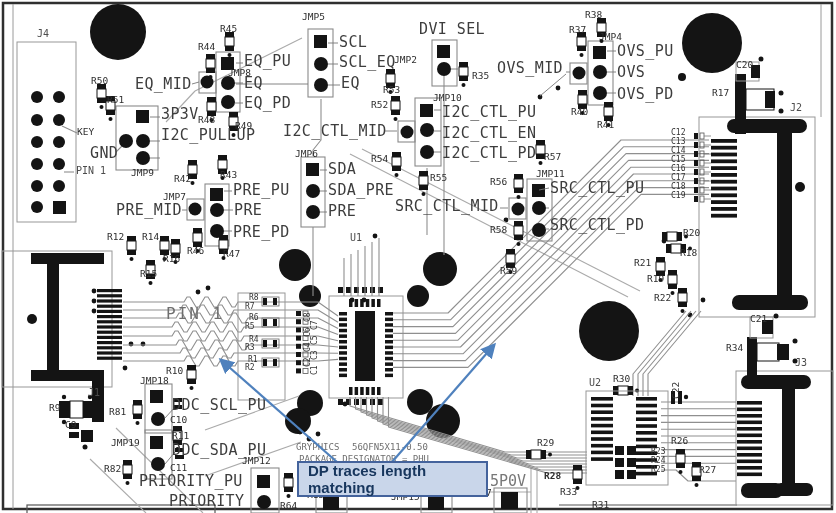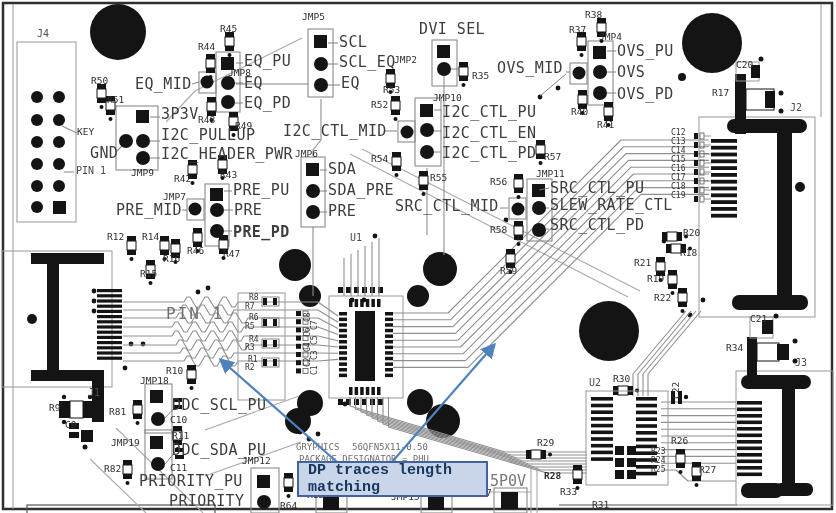--- a/index.html
+++ b/index.html
@@ -13,21 +13,21 @@
   .lbl-net {font-size:15px;color:#3d3d3d;letter-spacing:0.4px;}
   .lbl-ref {font-size:9.5px;color:#2e2e2e;}
   .lbl-tiny{font-size:8px;color:#333;}
   .lbl-comp{font-size:10px;color:#4c4c4c;}
   .lbl-grayBig{font-size:16px;color:#6e6e6e;letter-spacing:2px;}
   .lbl-grayNet{font-size:15px;color:#787878;}
   .lbl-grayMed{font-size:9px;color:#6e6e6e;}
   .rot{transform:rotate(-90deg);transform-origin:0 0;}
   #callout{position:absolute;z-index:4;left:297px;top:461px;width:191px;height:36px;
            box-sizing:border-box;display:flex;align-items:center;padding-left:9px;
-           font-family:Liberation Mono, monospace;font-weight:bold;font-size:15px;}
+           font-family:Liberation Sans, sans-serif;font-weight:bold;font-size:15px;}
 </style>
 </head>
 <body>
 
 <div id="board">
   <svg id="art" viewBox="0 0 836 513">
       <rect x="3" y="3" width="829" height="506" fill="none" stroke="#2f2f2f" stroke-width="2.5"></rect>
       <path d="M13,4 V509" fill="none" stroke="#9a9a9a" stroke-width="1" stroke-linejoin="round"></path>
       <path d="M821,4 V117" fill="none" stroke="#9a9a9a" stroke-width="1" stroke-linejoin="round"></path>
       <path d="M559,505 H737" fill="none" stroke="#555" stroke-width="1.2" stroke-linejoin="round"></path>
@@ -638,21 +638,20 @@
       <span class="lbl lbl-comp" style="left: 37px; top: 29px;">J4</span>
       <span class="lbl lbl-ref" style="left: 91px; top: 76px;">R50</span>
       <span class="lbl lbl-ref" style="left: 107px; top: 95px;">R51</span>
       <span class="lbl lbl-net" style="left: 135px; top: 77px;">EQ_MID</span>
       <span class="lbl lbl-ref" style="left: 77px; top: 127px;">KEY</span>
       <span class="lbl lbl-net" style="left: 90px; top: 146px;">GND</span>
       <span class="lbl lbl-comp" style="left: 76px; top: 166px;">PIN 1</span>
       <span class="lbl lbl-ref" style="left: 131px; top: 168px;">JMP9</span>
       <span class="lbl lbl-net" style="left: 161px; top: 107px;">3P3V</span>
       <span class="lbl lbl-net" style="left: 161px; top: 128px;">I2C_PULLUP</span>
-      <span class="lbl lbl-net" style="left: 161px; top: 147px;">I2C_HEADER_PWR</span>
       <span class="lbl lbl-ref" style="left: 198px; top: 42px;">R44</span>
       <span class="lbl lbl-ref" style="left: 220px; top: 24px;">R45</span>
       <span class="lbl lbl-ref" style="left: 228px; top: 42px; margin-top: 26px;">JMP8</span>
       <span class="lbl lbl-net" style="left: 244px; top: 54px;">EQ_PU</span>
       <span class="lbl lbl-net" style="left: 244px; top: 76px;">EQ</span>
       <span class="lbl lbl-net" style="left: 244px; top: 96px;">EQ_PD</span>
       <span class="lbl lbl-ref" style="left: 198px; top: 115px;">R48</span>
       <span class="lbl lbl-ref" style="left: 235px; top: 121px;">R49</span>
       <span class="lbl lbl-ref" style="left: 302px; top: 12px;">JMP5</span>
       <span class="lbl lbl-net" style="left: 339px; top: 35px;">SCL</span>
@@ -690,33 +689,32 @@
       <span class="lbl lbl-tiny" style="left: 671px; top: 138px;">C13</span>
       <span class="lbl lbl-tiny" style="left: 671px; top: 147px;">C14</span>
       <span class="lbl lbl-tiny" style="left: 671px; top: 156px;">C15</span>
       <span class="lbl lbl-tiny" style="left: 671px; top: 165px;">C16</span>
       <span class="lbl lbl-tiny" style="left: 671px; top: 174px;">C17</span>
       <span class="lbl lbl-tiny" style="left: 671px; top: 183px;">C18</span>
       <span class="lbl lbl-tiny" style="left: 671px; top: 192px;">C19</span>
       <span class="lbl lbl-ref" style="left: 544px; top: 152px;">R57</span>
       <span class="lbl lbl-ref" style="left: 536px; top: 169px;">JMP11</span>
       <span class="lbl lbl-net" style="left: 550px; top: 181px;">SRC_CTL_PU</span>
-      <span class="lbl lbl-net" style="left: 550px; top: 198px;">SLEW_RATE_CTL</span>
       <span class="lbl lbl-net" style="left: 550px; top: 218px;">SRC_CTL_PD</span>
       <span class="lbl lbl-ref" style="left: 490px; top: 177px;">R56</span>
       <span class="lbl lbl-net" style="left: 395px; top: 199px;">SRC_CTL_MID</span>
       <span class="lbl lbl-ref" style="left: 490px; top: 225px;">R58</span>
       <span class="lbl lbl-ref" style="left: 500px; top: 266px;">R59</span>
       <span class="lbl lbl-ref" style="left: 174px; top: 174px;">R42</span>
       <span class="lbl lbl-ref" style="left: 220px; top: 170px;">R43</span>
       <span class="lbl lbl-ref" style="left: 163px; top: 192px;">JMP7</span>
       <span class="lbl lbl-net" style="left: 233px; top: 183px;">PRE_PU</span>
       <span class="lbl lbl-net" style="left: 116px; top: 203px;">PRE_MID</span>
       <span class="lbl lbl-net" style="left: 234px; top: 203px;">PRE</span>
-      <span class="lbl lbl-net" style="left: 233px; top: 225px; font-weight: bold;">PRE_PD</span>
+      <span class="lbl lbl-net" style="left: 233px; top: 225px;">PRE_PD</span>
       <span class="lbl lbl-ref" style="left: 187px; top: 246px;">R46</span>
       <span class="lbl lbl-ref" style="left: 223px; top: 249px;">R47</span>
       <span class="lbl lbl-ref" style="left: 107px; top: 232px;">R12</span>
       <span class="lbl lbl-ref" style="left: 142px; top: 232px;">R14</span>
       <span class="lbl lbl-ref" style="left: 163px; top: 254px;">R16</span>
       <span class="lbl lbl-ref" style="left: 140px; top: 269px;">R15</span>
       <span class="lbl lbl-comp" style="left: 350px; top: 233px;">U1</span>
       <span class="lbl lbl-ref" style="left: 683px; top: 228px;">R20</span>
       <span class="lbl lbl-ref" style="left: 680px; top: 248px;">R18</span>
       <span class="lbl lbl-ref" style="left: 634px; top: 258px;">R21</span>

